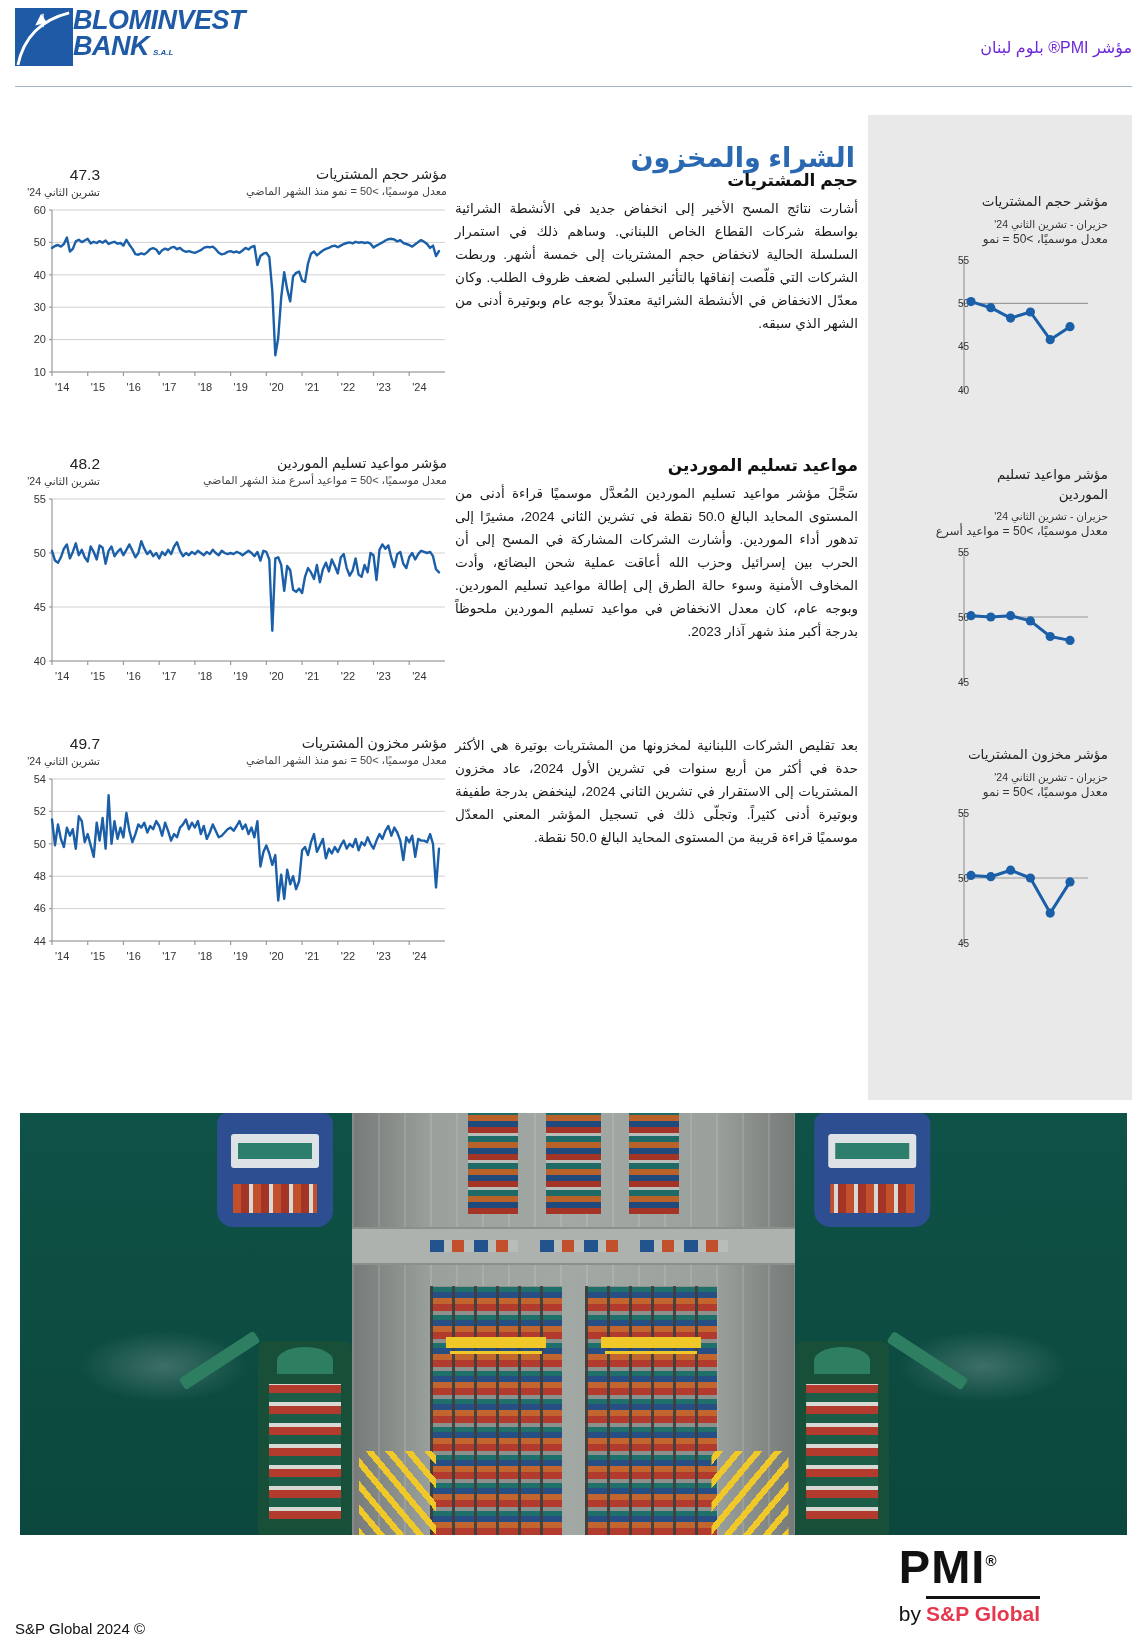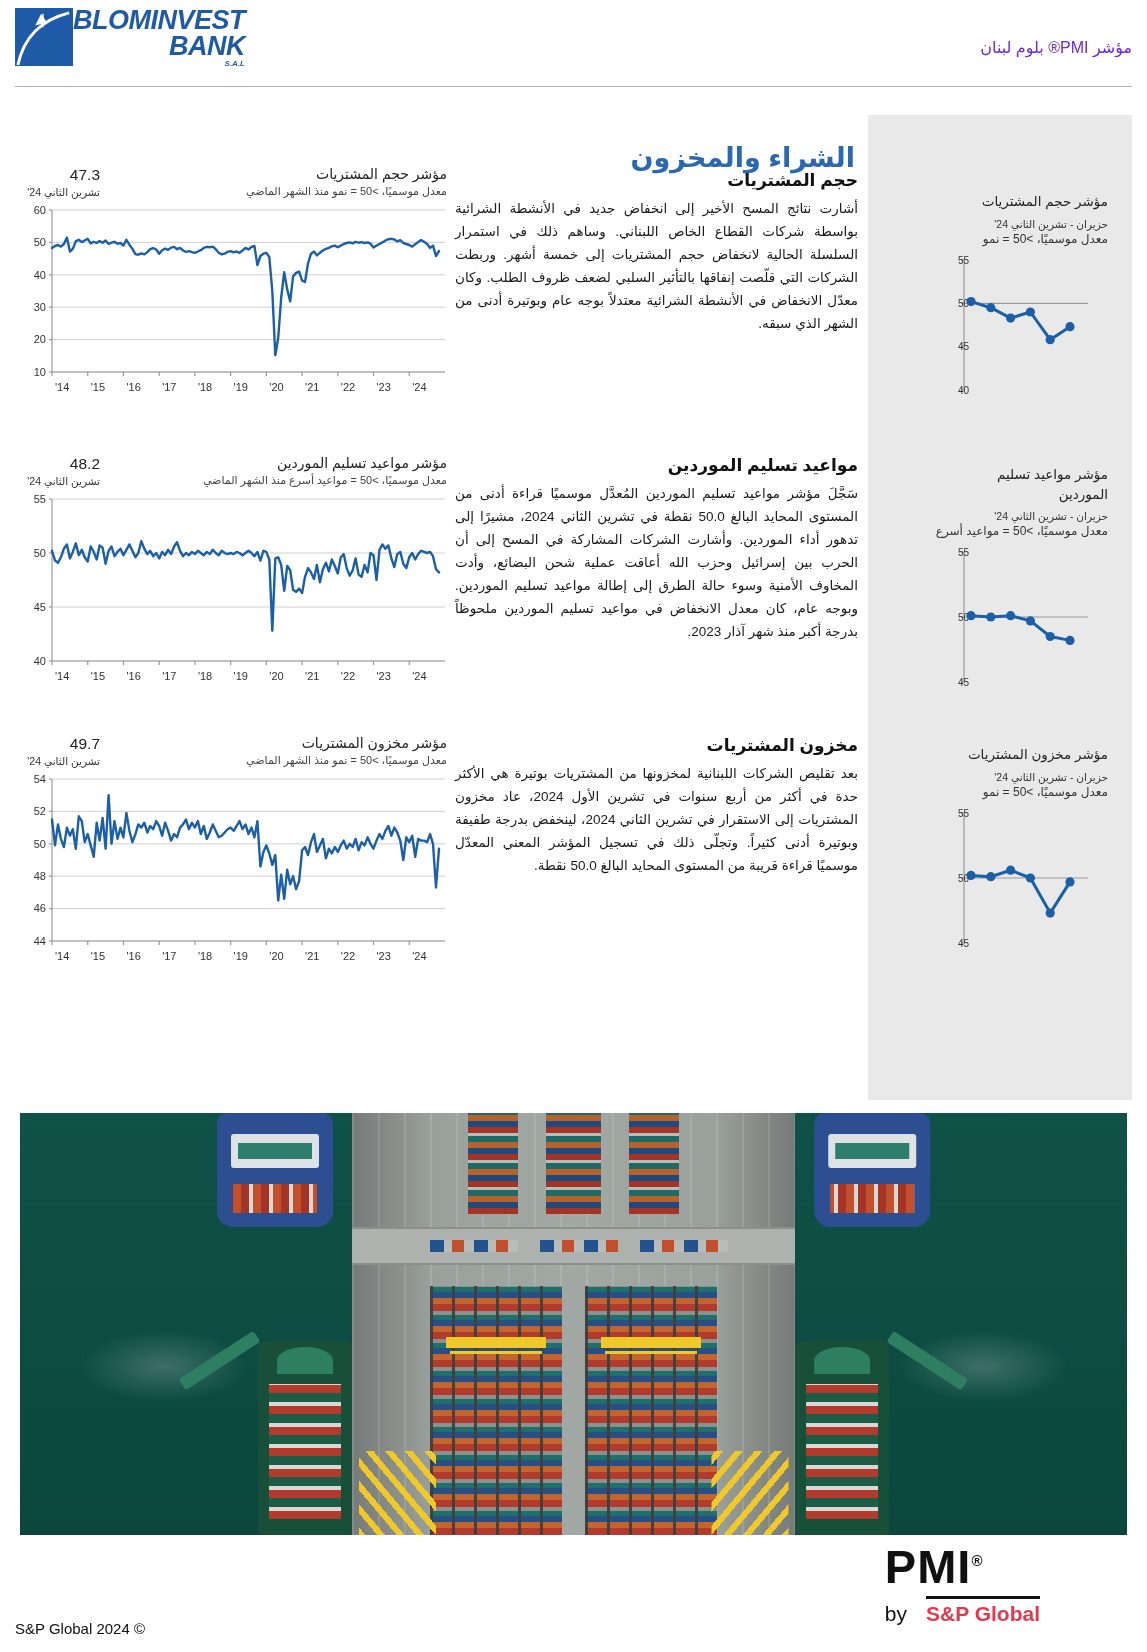--- a/index.html
+++ b/index.html
@@ -4,21 +4,21 @@
 <style>
   html,body{margin:0;padding:0;}
   body{width:1147px;height:1652px;position:relative;background:#fff;
        font-family:"Liberation Sans","DejaVu Sans",sans-serif;color:#1a1a1a;overflow:hidden;}
 
   
   .logo{position:absolute;top:8px;left:15px;display:flex;direction:ltr;align-items:flex-start;}
   .logo-icon{width:58px;height:58px;display:block;}
   .logo-text{line-height:0.95;color:#1f5aa6;font-weight:bold;font-style:italic;letter-spacing:-0.5px;}
   .logo-line1{font-size:27px;}
-  .logo-line2{font-size:27px;display:flex;align-items:flex-end;gap:4px;flex-direction:column;}
+  .logo-line2{font-size:27px;display:flex;align-items:flex-end;gap:4px;}
   .logo-sal{font-size:8px;font-weight:bold;letter-spacing:0;transform:translateY(-3px);}
   .report-title{position:absolute;top:38px;right:15px;font-size:16px;color:#6d28d9;}
   .rule{position:absolute;top:86px;left:15px;right:15px;border-top:1px solid #9fb3c9;}
 
   
   .page-title{position:absolute;top:124px;right:292px;font-size:27px;font-weight:bold;color:#2a69b2;}
   .sidebar{position:absolute;top:115px;right:15px;width:264px;height:985px;background:#e9e9e9;}
   .mini{position:absolute;right:24px;width:212px;text-align:right;}
   .mini-1{top:77px;} .mini-2{top:350px;} .mini-3{top:630px;}
   .mini-title{font-size:13.5px;color:#222;width:150px;margin-left:auto;margin-right:0;line-height:1.45;}
@@ -84,21 +84,21 @@
   .green-bow{left:20%;top:3%;width:60%;height:14%;background:#2e7e62;border-radius:50% 50% 0 0;}
   .boom-arm{width:8%;height:3%;background:#2e7e62;border-radius:3px;}
   .ba-l{left:14%;top:57%;transform:rotate(-33deg);}
   .ba-r{left:78%;top:57%;transform:rotate(33deg);}
 
   
   .copyright{position:absolute;left:15px;top:1620px;font-size:15px;color:#111;direction:ltr;}
   .pmi-block{position:absolute;right:107px;top:1543px;text-align:left;direction:ltr;}
   .pmi-word{font-size:47px;font-weight:bold;color:#111;letter-spacing:1px;line-height:1;}
   .pmi-reg{font-size:15px;vertical-align:super;font-weight:bold;}
-  .pmi-by{margin-top:6px;font-size:21px;display:flex;align-items:flex-end;gap:19px;justify-content:center;}
+  .pmi-by{margin-top:6px;font-size:21px;display:flex;align-items:flex-end;gap:5px;justify-content:center;}
   .pmi-by .by{color:#111;}
   .pmi-brand{color:#e5374d;font-weight:bold;border-top:3px solid #111;padding-top:3px;}
 </style>
 </head>
 <body>
 
 <div class="logo">
   <svg class="logo-icon" viewBox="0 0 60 60">
     <rect width="60" height="60" fill="#1f5aa6"></rect>
     <path d="M3 59 Q 12 16 56 5" stroke="#ffffff" stroke-width="3" fill="none"></path>
@@ -191,21 +191,20 @@
 
 <section class="section-text sec-1">
   <h2 class="section-heading">حجم المشتريات</h2>
   <p class="section-body">أشارت نتائج المسح الأخير إلى انخفاض جديد في الأنشطة الشرائية بواسطة شركات القطاع الخاص اللبناني. وساهم ذلك في استمرار السلسلة الحالية لانخفاض حجم المشتريات إلى خمسة أشهر. وربطت الشركات التي قلّصت إنفاقها بالتأثير السلبي لضعف ظروف الطلب. وكان معدّل الانخفاض في الأنشطة الشرائية معتدلاً بوجه عام وبوتيرة أدنى من الشهر الذي سبقه.</p>
 </section>
 <section class="section-text sec-2">
   <h2 class="section-heading">مواعيد تسليم الموردين</h2>
   <p class="section-body">سَجَّلَ مؤشر مواعيد تسليم الموردين المُعدَّل موسميًا قراءة أدنى من المستوى المحايد البالغ 50.0 نقطة في تشرين الثاني 2024، مشيرًا إلى تدهور أداء الموردين. وأشارت الشركات المشاركة في المسح إلى أن الحرب بين إسرائيل وحزب الله أعاقت عملية شحن البضائع، وأدت المخاوف الأمنية وسوء حالة الطرق إلى إطالة مواعيد تسليم الموردين. وبوجه عام، كان معدل الانخفاض في مواعيد تسليم الموردين ملحوظاً بدرجة أكبر منذ شهر آذار 2023.</p>
 </section>
 <section class="section-text sec-3">
-  <h2 class="section-heading">مخزون المشتريات</h2>
   <p class="section-body">بعد تقليص الشركات اللبنانية لمخزونها من المشتريات بوتيرة هي الأكثر حدة في أكثر من أربع سنوات في تشرين الأول 2024، عاد مخزون المشتريات إلى الاستقرار في تشرين الثاني 2024، لينخفض بدرجة طفيفة وبوتيرة أدنى كثيراً. وتجلّى ذلك في تسجيل المؤشر المعني المعدّل موسميًا قراءة قريبة من المستوى المحايد البالغ 50.0 نقطة.</p>
 </section>
 
 <div class="chart-block chart-1">
   <div class="chart-head">
     <div class="chart-titles">
       <div class="chart-title">مؤشر حجم المشتريات</div>
       <div class="chart-subtitle">معدل موسميًا، &gt;50 = نمو منذ الشهر الماضي</div>
     </div>
     <div class="chart-latest">

